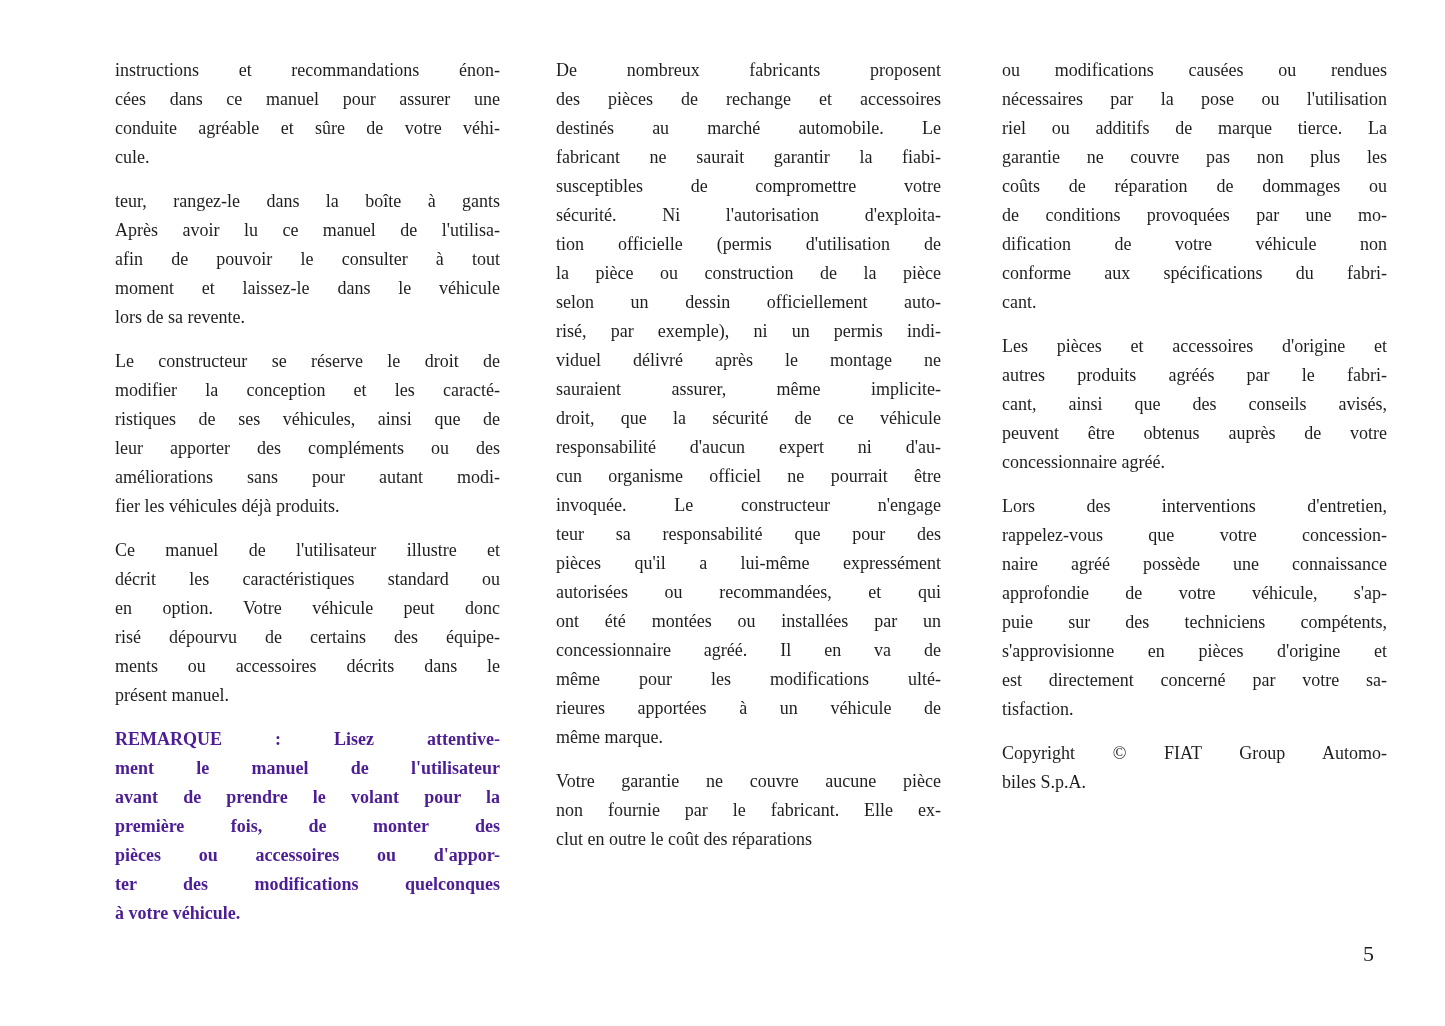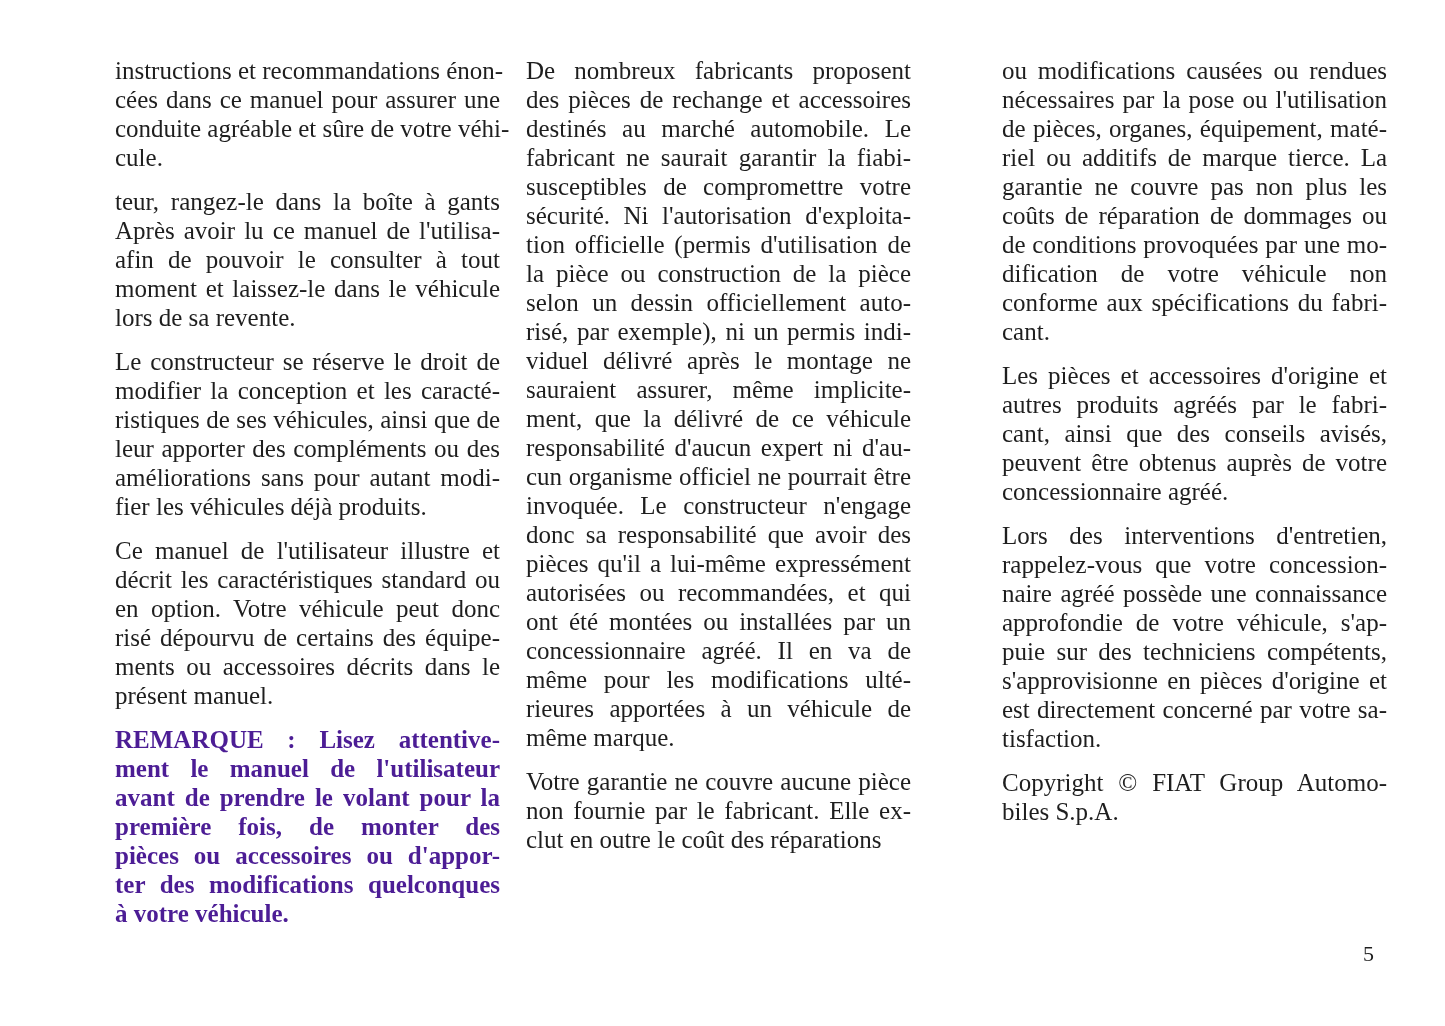--- a/index.html
+++ b/index.html
@@ -12,27 +12,27 @@
       height: 1026px;
       position: relative;
       overflow: hidden;
       font-family: "Liberation Serif", "DejaVu Serif", serif;
       color: #1e1e1e;
     }
     .column {
       position: absolute;
       top: 56px;
       width: 385px;
-      font-size: 25px;
+      font-size: 18px;
       line-height: 29px;
       text-align: justify;
       hyphens: manual;
     }
     .col-1 { left: 115px; }
-    .col-2 { left: 526px; }
+    .col-2 { left: 556px; }
     .col-3 { left: 1002px; }
     .para {
       margin: 0 0 15px 0;
     }
     .line {
       display: block;
       text-align: justify;
       text-align-last: justify;
       white-space: nowrap;
       height: 29px;
@@ -102,44 +102,43 @@
       <span class="line">destinés au marché automobile. Le</span>
       <span class="line">fabricant ne saurait garantir la fiabi-</span>
       <span class="line">susceptibles de compromettre votre</span>
       <span class="line">sécurité. Ni l'autorisation d'exploita-</span>
       <span class="line">tion officielle (permis d'utilisation de</span>
       <span class="line">la pièce ou construction de la pièce</span>
       <span class="line">selon un dessin officiellement auto-</span>
       <span class="line">risé, par exemple), ni un permis indi-</span>
       <span class="line">viduel délivré après le montage ne</span>
       <span class="line">sauraient assurer, même implicite-</span>
-      <span class="line">ment, que la délivré de ce véhicule</span>
+      <span class="line">droit, que la sécurité de ce véhicule</span>
       <span class="line">responsabilité d'aucun expert ni d'au-</span>
       <span class="line">cun organisme officiel ne pourrait être</span>
       <span class="line">invoquée. Le constructeur n'engage</span>
-      <span class="line">donc sa responsabilité que avoir des</span>
+      <span class="line">teur sa responsabilité que pour des</span>
       <span class="line">pièces qu'il a lui-même expressément</span>
       <span class="line">autorisées ou recommandées, et qui</span>
       <span class="line">ont été montées ou installées par un</span>
       <span class="line">concessionnaire agréé. Il en va de</span>
       <span class="line">même pour les modifications ulté-</span>
       <span class="line">rieures apportées à un véhicule de</span>
       <span class="line last">même marque.</span>
     </div>
     <div class="para">
       <span class="line">Votre garantie ne couvre aucune pièce</span>
       <span class="line">non fournie par le fabricant. Elle ex-</span>
       <span class="line last">clut en outre le coût des réparations</span>
     </div>
   </div>
 <div class="column col-3">
     <div class="para">
       <span class="line">ou modifications causées ou rendues</span>
       <span class="line">nécessaires par la pose ou l'utilisation</span>
-      <span class="line">de pièces, organes, équipement, maté-</span>
       <span class="line">riel ou additifs de marque tierce. La</span>
       <span class="line">garantie ne couvre pas non plus les</span>
       <span class="line">coûts de réparation de dommages ou</span>
       <span class="line">de conditions provoquées par une mo-</span>
       <span class="line">dification de votre véhicule non</span>
       <span class="line">conforme aux spécifications du fabri-</span>
       <span class="line last">cant.</span>
     </div>
     <div class="para">
       <span class="line">Les pièces et accessoires d'origine et</span>

